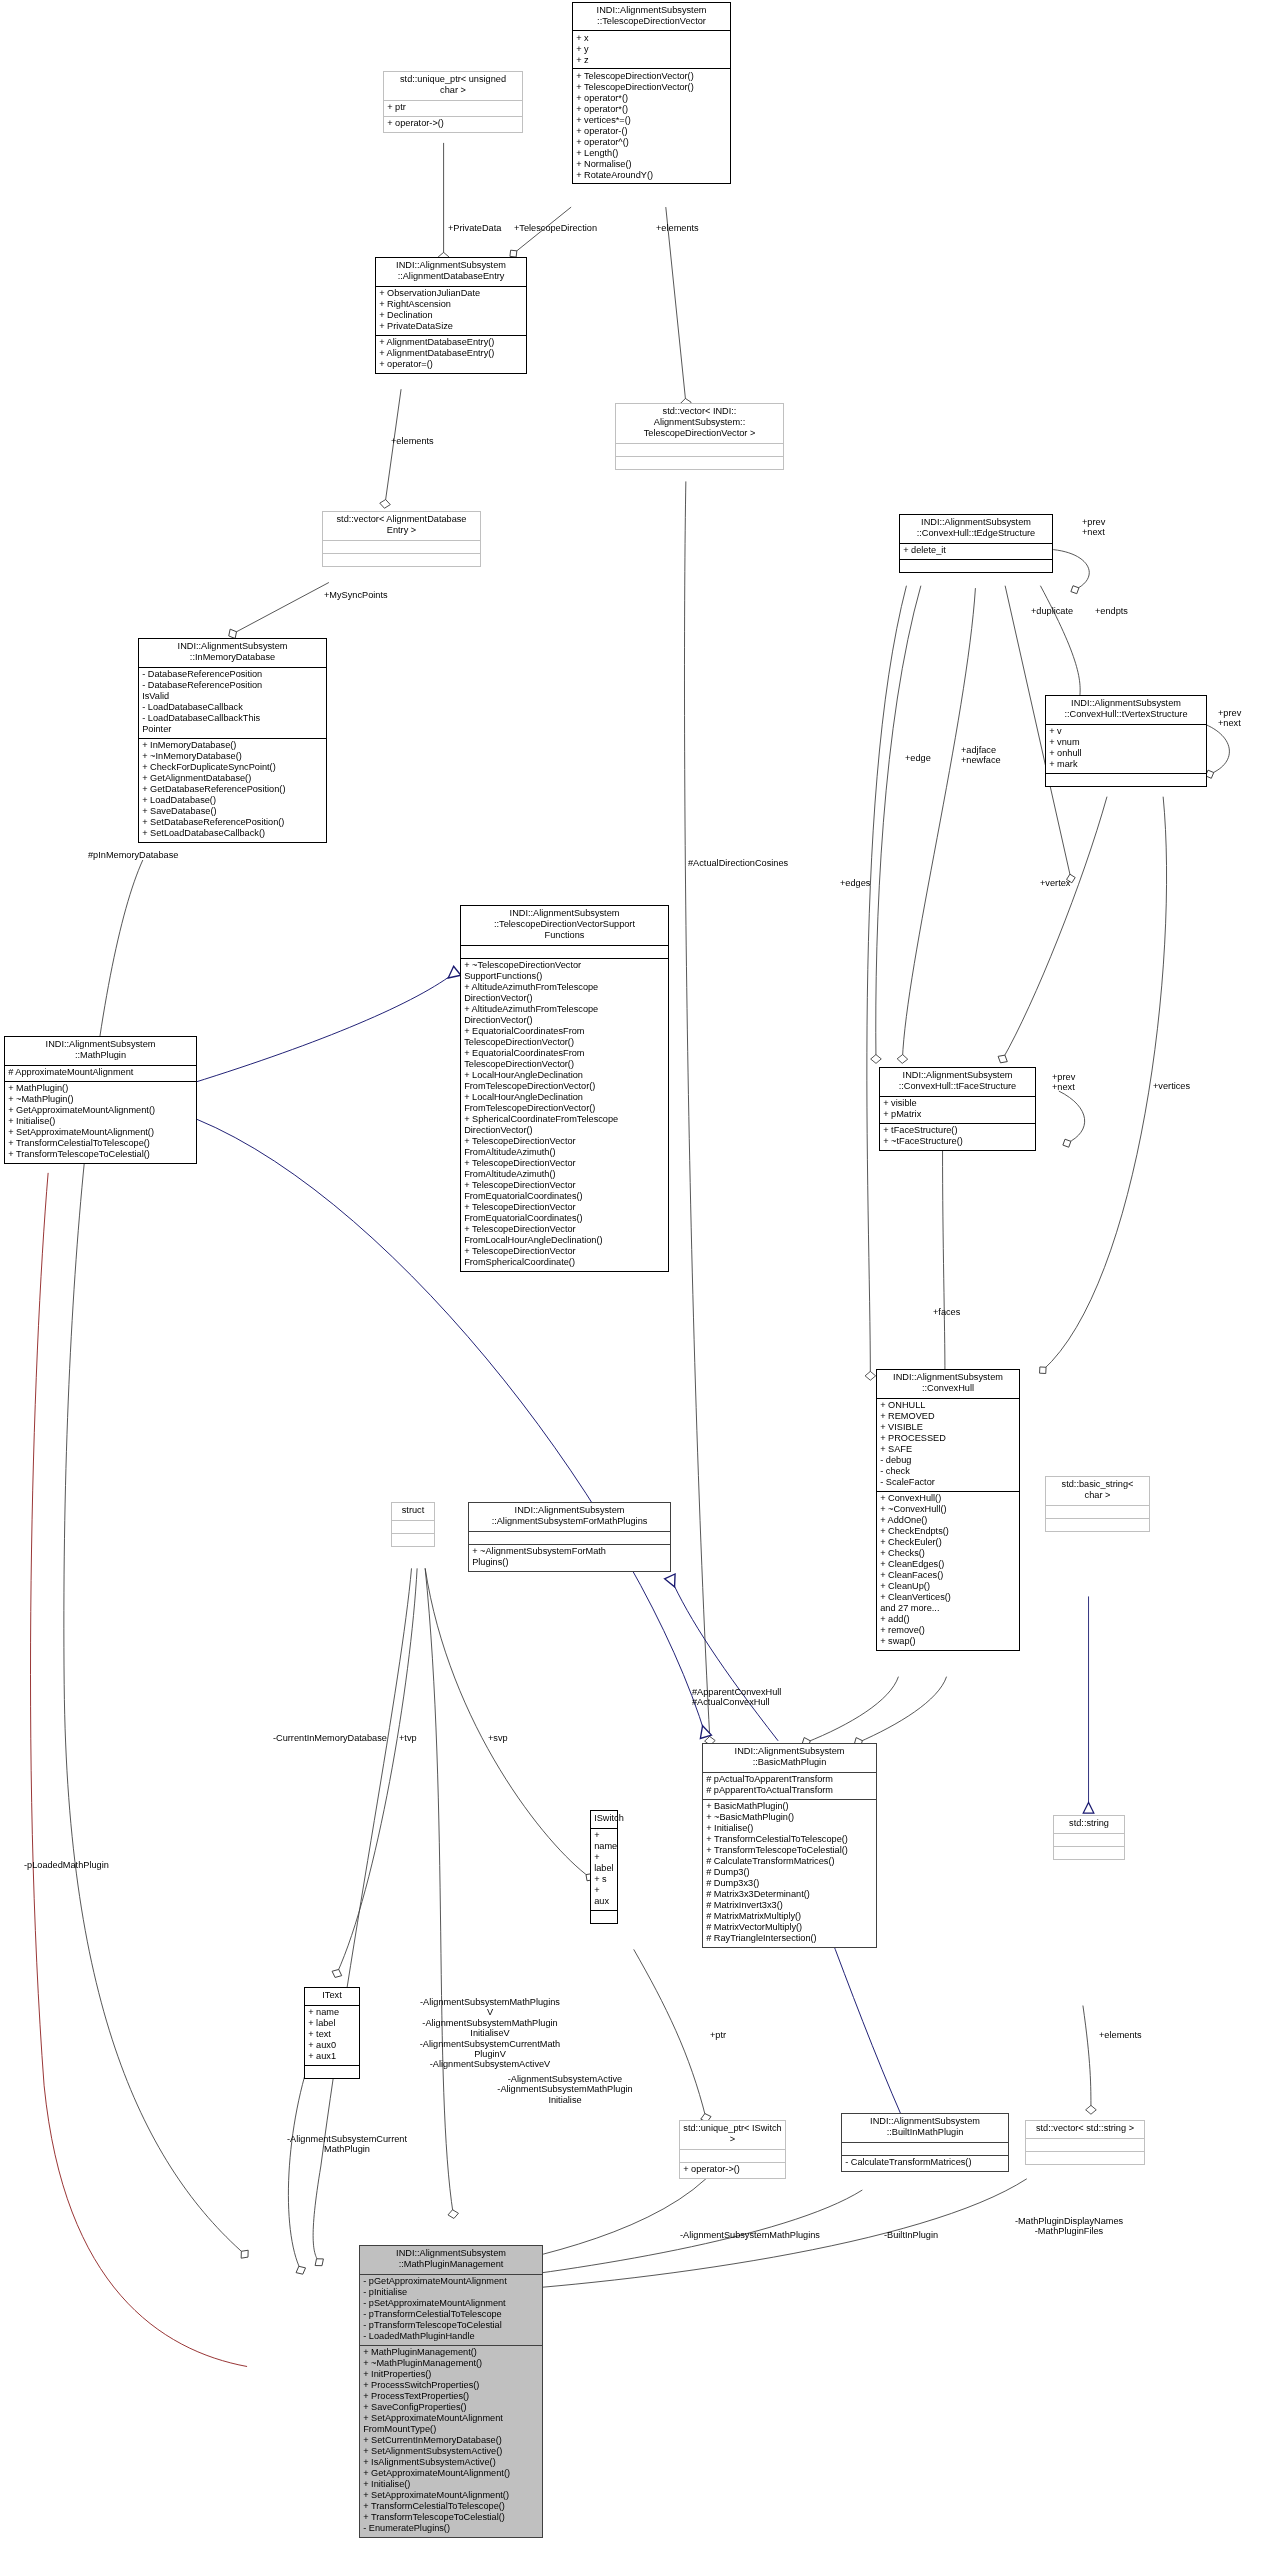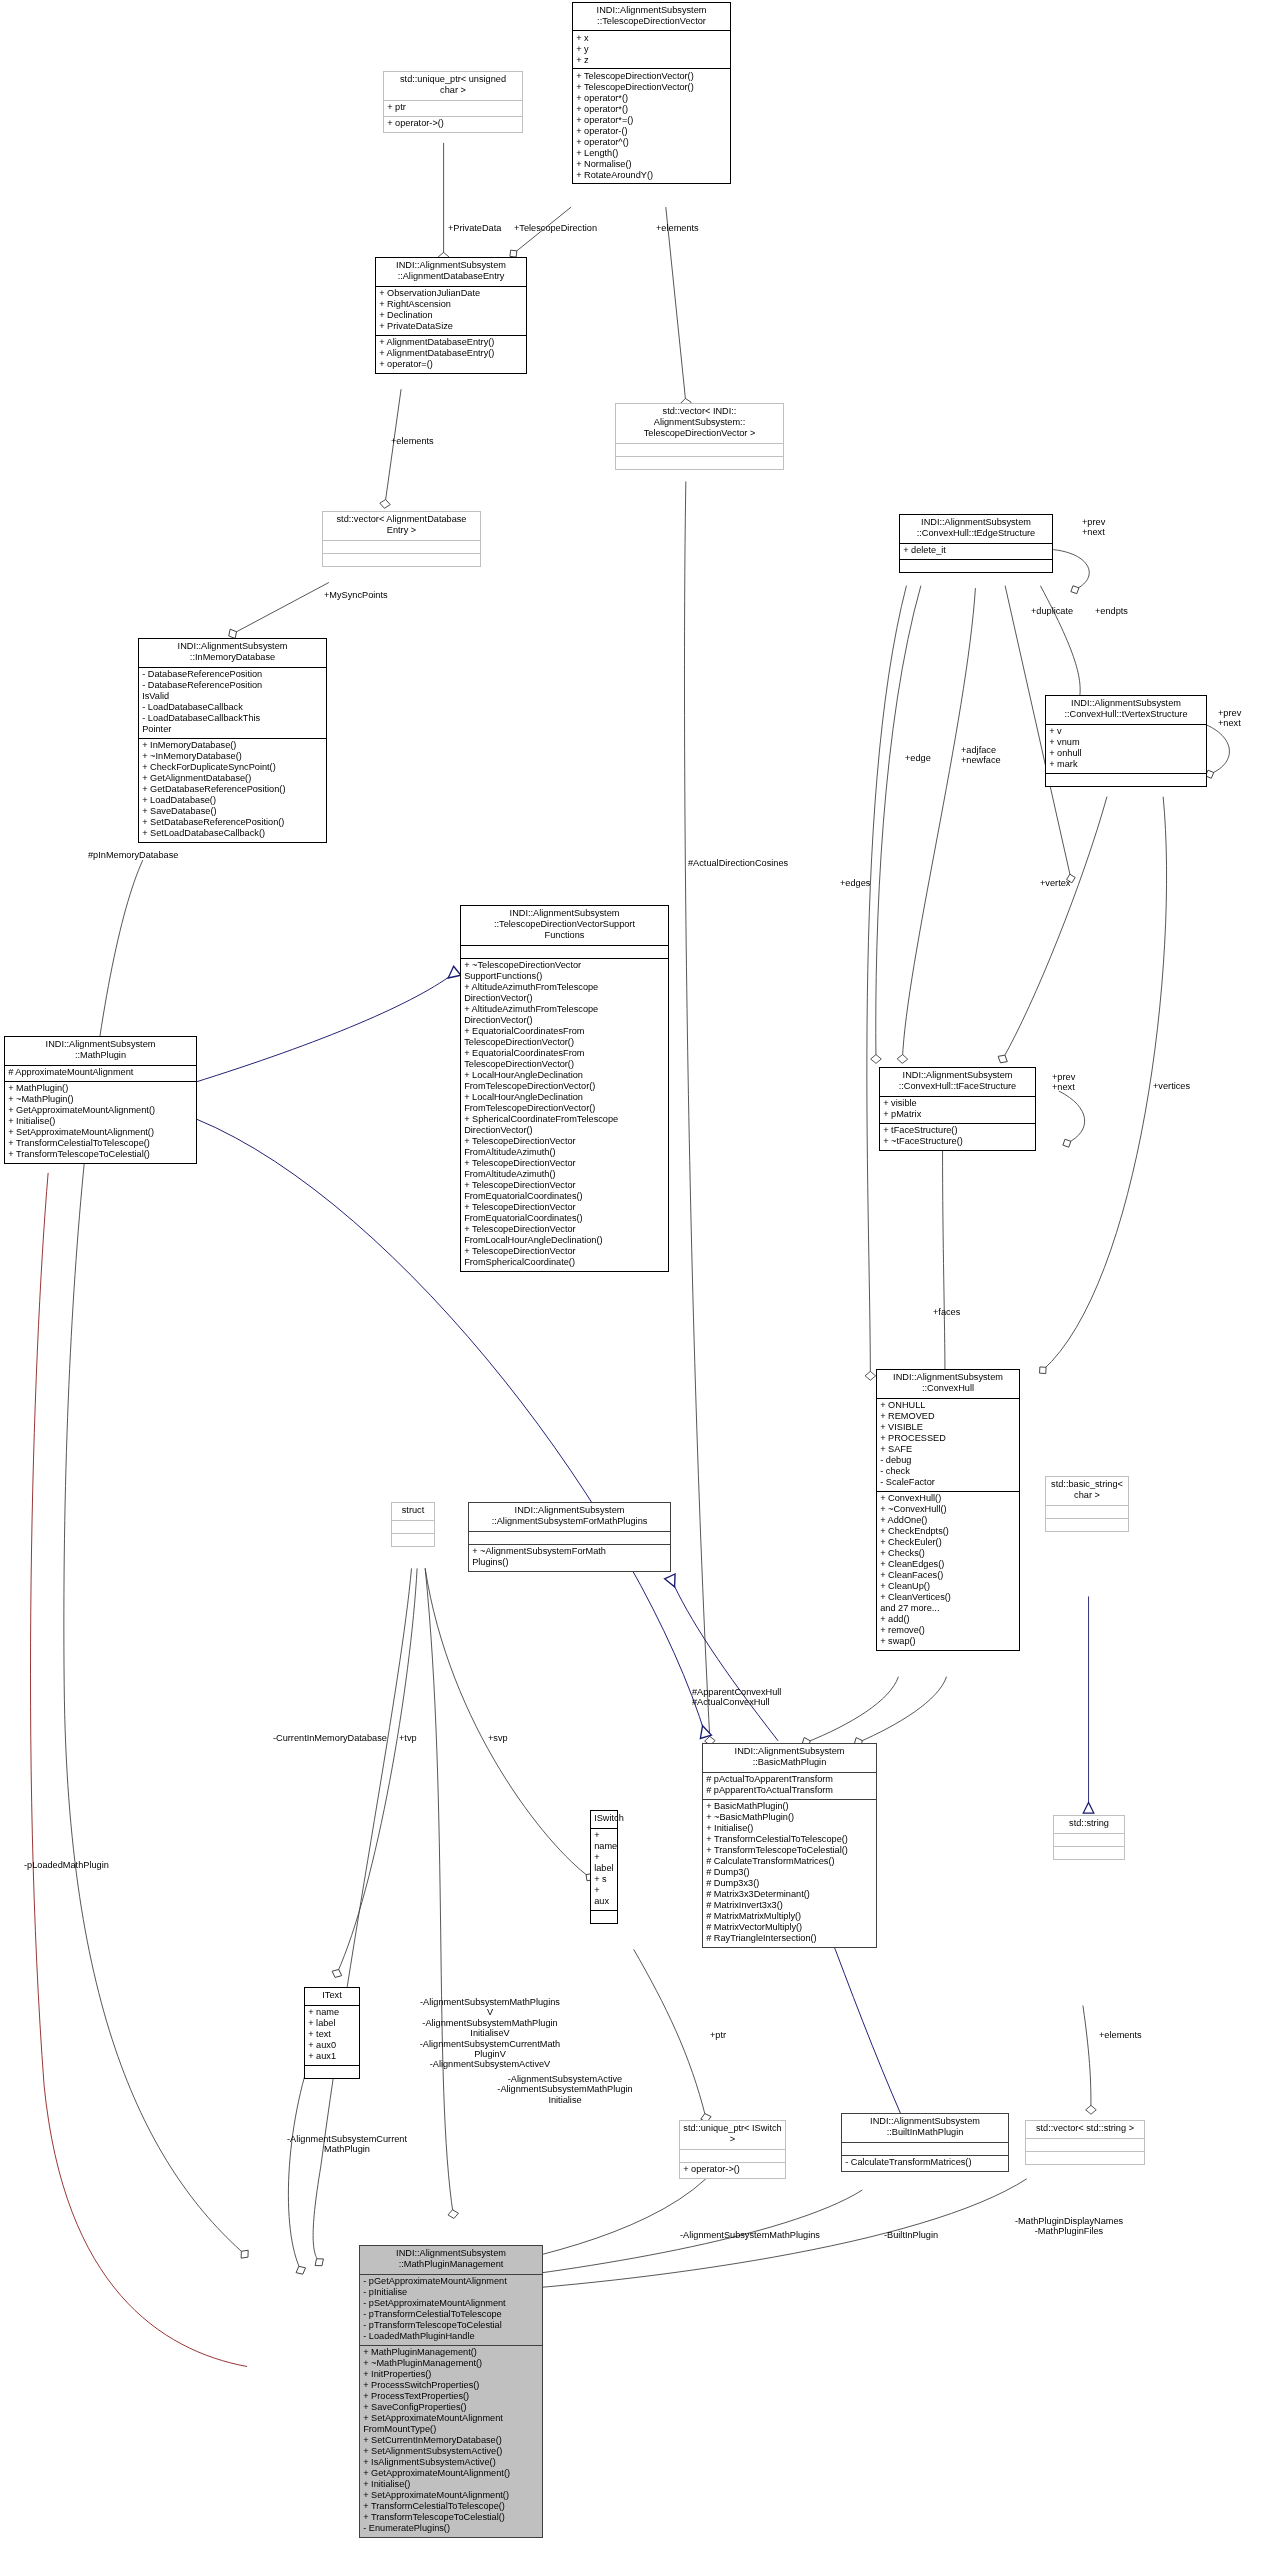--- a/index.html
+++ b/index.html
@@ -166,21 +166,21 @@
     <div class="attrs">
       <div class="row">+ x</div>
       <div class="row">+ y</div>
       <div class="row">+ z</div>
     </div>
     <div class="ops">
       <div class="row">+ TelescopeDirectionVector()</div>
       <div class="row">+ TelescopeDirectionVector()</div>
       <div class="row">+ operator*()</div>
       <div class="row">+ operator*()</div>
-      <div class="row">+ operator*=()</div>
+      <div class="row">+ vertices*=()</div>
       <div class="row">+ operator-()</div>
       <div class="row">+ operator^()</div>
       <div class="row">+ Length()</div>
       <div class="row">+ Normalise()</div>
       <div class="row">+ RotateAroundY()</div>
     </div>
   </div>
 
   <div class="node thin" style="left:383px; top:71px; width:140px;">
     <div class="title">std::unique_ptr&lt; unsigned
@@ -360,21 +360,21 @@
       <div class="row">+ CleanFaces()</div>
       <div class="row">+ CleanUp()</div>
       <div class="row">+ CleanVertices()</div>
       <div class="row">and 27 more...</div>
       <div class="row">+ add()</div>
       <div class="row">+ remove()</div>
       <div class="row">+ swap()</div>
     </div>
   </div>
 
-  <div class="node thin" style="left:1045px; top:1476px; width:84px;">
+  <div class="node thin" style="left:1045px; top:1476px; width:105px;">
     <div class="title">std::basic_string&lt;
 char &gt;</div>
     <div class="attrs"></div>
     <div class="ops"></div>
   </div>
 
   <div class="node thin" style="left:391px; top:1502px; width:44px;">
     <div class="title">struct</div>
     <div class="attrs"></div>
     <div class="ops"></div>

